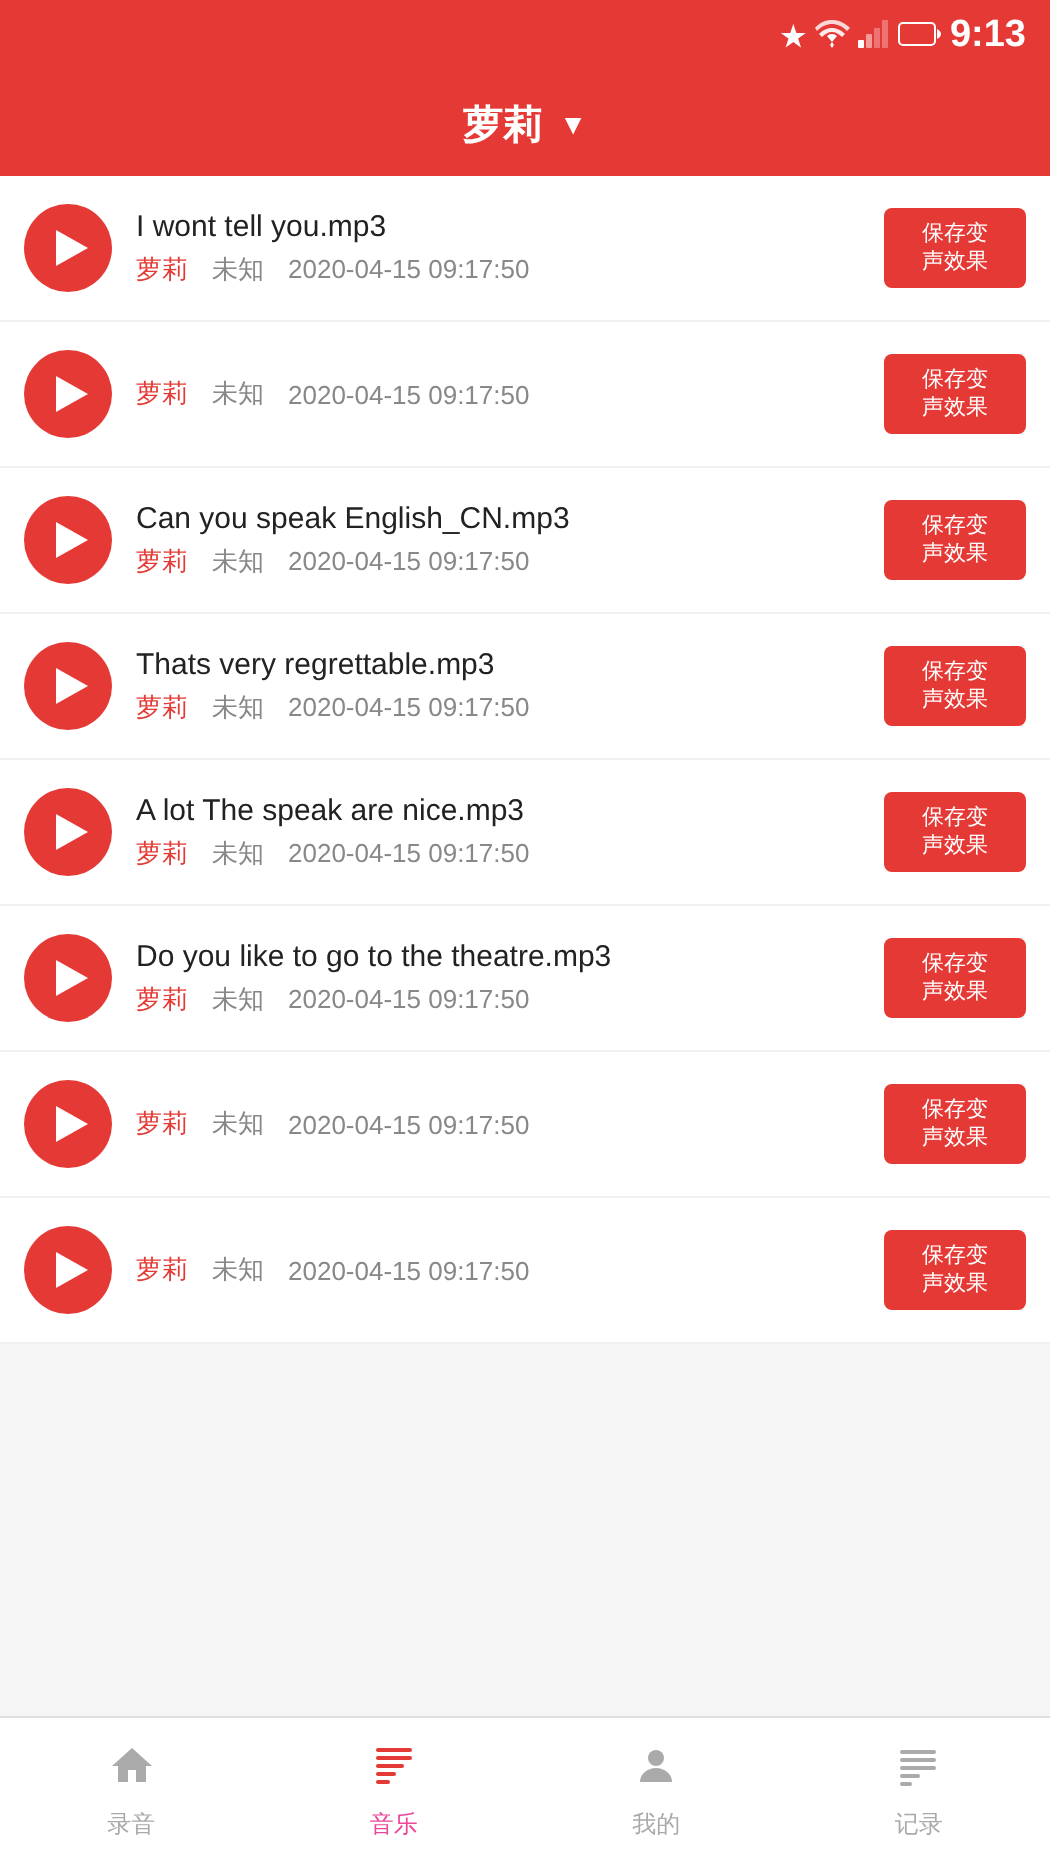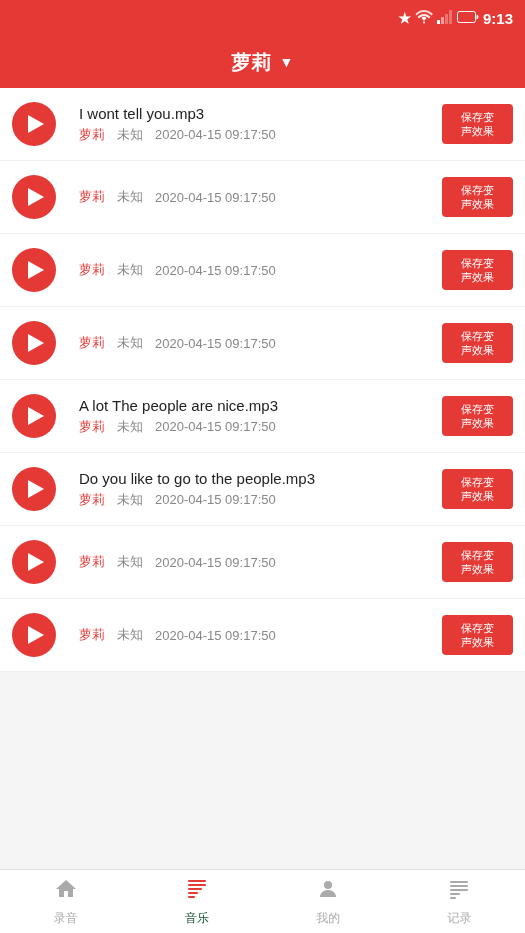--- a/index.html
+++ b/index.html
@@ -21,21 +21,21 @@
       display: flex;
       align-items: center;
       justify-content: flex-end;
       padding: 0 12px;
       gap: 6px;
       font-size: 14px;
       font-weight: bold;
     }
     .status-bar .time {
       font-weight: bold;
-      font-size: 15px;
+      font-size: 19px;
     }
     .status-icons {
       display: flex;
       align-items: center;
       gap: 4px;
     }
 
     
     .header {
       background: #e53935;
@@ -59,21 +59,21 @@
       background: #f5f5f5;
     }
 
     
     .track-item {
       background: white;
       display: flex;
       align-items: center;
       padding: 14px 12px;
       border-bottom: 1px solid #f0f0f0;
-      gap: 23px;
+      gap: 12px;
     }
 
     .play-btn {
       width: 44px;
       height: 44px;
       min-width: 44px;
       background: #e53935;
       border-radius: 50%;
       display: flex;
       align-items: center;
@@ -125,21 +125,21 @@
       line-height: 1.3;
       min-width: 44px;
       cursor: pointer;
       white-space: pre-line;
     }
 
     
     .bottom-nav {
       background: white;
       border-top: 1px solid #e0e0e0;
-      height: 64px;
+      height: 75px;
       display: flex;
       align-items: center;
     }
     .nav-item {
       flex: 1;
       display: flex;
       flex-direction: column;
       align-items: center;
       justify-content: center;
       gap: 3px;
@@ -151,21 +151,21 @@
       color: #aaa;
     }
     .nav-icon.active {
       color: #e53935;
     }
     .nav-label {
       font-size: 12px;
       color: #aaa;
     }
     .nav-label.active {
-      color: #14532d;
+      color: #ec4899;
     }
   </style>
 </head>
 <body>
 
 <div class="status-bar">
   <div class="status-icons">
     <span>★</span>
     <span>
       <svg width="18" height="14" viewBox="0 0 18 14" fill="white">
@@ -221,58 +221,60 @@
           <span>未知</span>
           <span>2020-04-15 09:17:50</span>
         </div>
       </div>
       <div class="save-btn">保存变
 声效果</div>
     </div>
     <div class="track-item">
       <div class="play-btn"></div>
       <div class="track-info">
-        <div class="track-meta">
-          <span class="voice">萝莉</span>
-          <span>未知</span>
-          <span>2020-04-15 09:17:50</span>
-        </div>
-      </div>
-      <div class="save-btn">保存变
-声效果</div>
-    </div>
-    <div class="track-item">
-      <div class="play-btn"></div>
-      <div class="track-info">
-        <div class="track-meta">
-          <span class="voice">萝莉</span>
-          <span>未知</span>
-          <span>2020-04-15 09:17:50</span>
-        </div>
-      </div>
-      <div class="save-btn">保存变
-声效果</div>
-    </div>
-    <div class="track-item">
-      <div class="play-btn"></div>
-      <div class="track-info">
-        <div class="track-name">A lot The people are nice.mp3</div>
-        <div class="track-meta">
-          <span class="voice">萝莉</span>
-          <span>未知</span>
-          <span>2020-04-15 09:17:50</span>
-        </div>
-      </div>
-      <div class="save-btn">保存变
-声效果</div>
-    </div>
-    <div class="track-item">
-      <div class="play-btn"></div>
-      <div class="track-info">
-        <div class="track-name">Do you like to go to the people.mp3</div>
+        <div class="track-name">Can you speak English_CN.mp3</div>
+        <div class="track-meta">
+          <span class="voice">萝莉</span>
+          <span>未知</span>
+          <span>2020-04-15 09:17:50</span>
+        </div>
+      </div>
+      <div class="save-btn">保存变
+声效果</div>
+    </div>
+    <div class="track-item">
+      <div class="play-btn"></div>
+      <div class="track-info">
+        <div class="track-name">Thats very regrettable.mp3</div>
+        <div class="track-meta">
+          <span class="voice">萝莉</span>
+          <span>未知</span>
+          <span>2020-04-15 09:17:50</span>
+        </div>
+      </div>
+      <div class="save-btn">保存变
+声效果</div>
+    </div>
+    <div class="track-item">
+      <div class="play-btn"></div>
+      <div class="track-info">
+        <div class="track-name">A lot The speak are nice.mp3</div>
+        <div class="track-meta">
+          <span class="voice">萝莉</span>
+          <span>未知</span>
+          <span>2020-04-15 09:17:50</span>
+        </div>
+      </div>
+      <div class="save-btn">保存变
+声效果</div>
+    </div>
+    <div class="track-item">
+      <div class="play-btn"></div>
+      <div class="track-info">
+        <div class="track-name">Do you like to go to the theatre.mp3</div>
         <div class="track-meta">
           <span class="voice">萝莉</span>
           <span>未知</span>
           <span>2020-04-15 09:17:50</span>
         </div>
       </div>
       <div class="save-btn">保存变
 声效果</div>
     </div>
     <div class="track-item">

